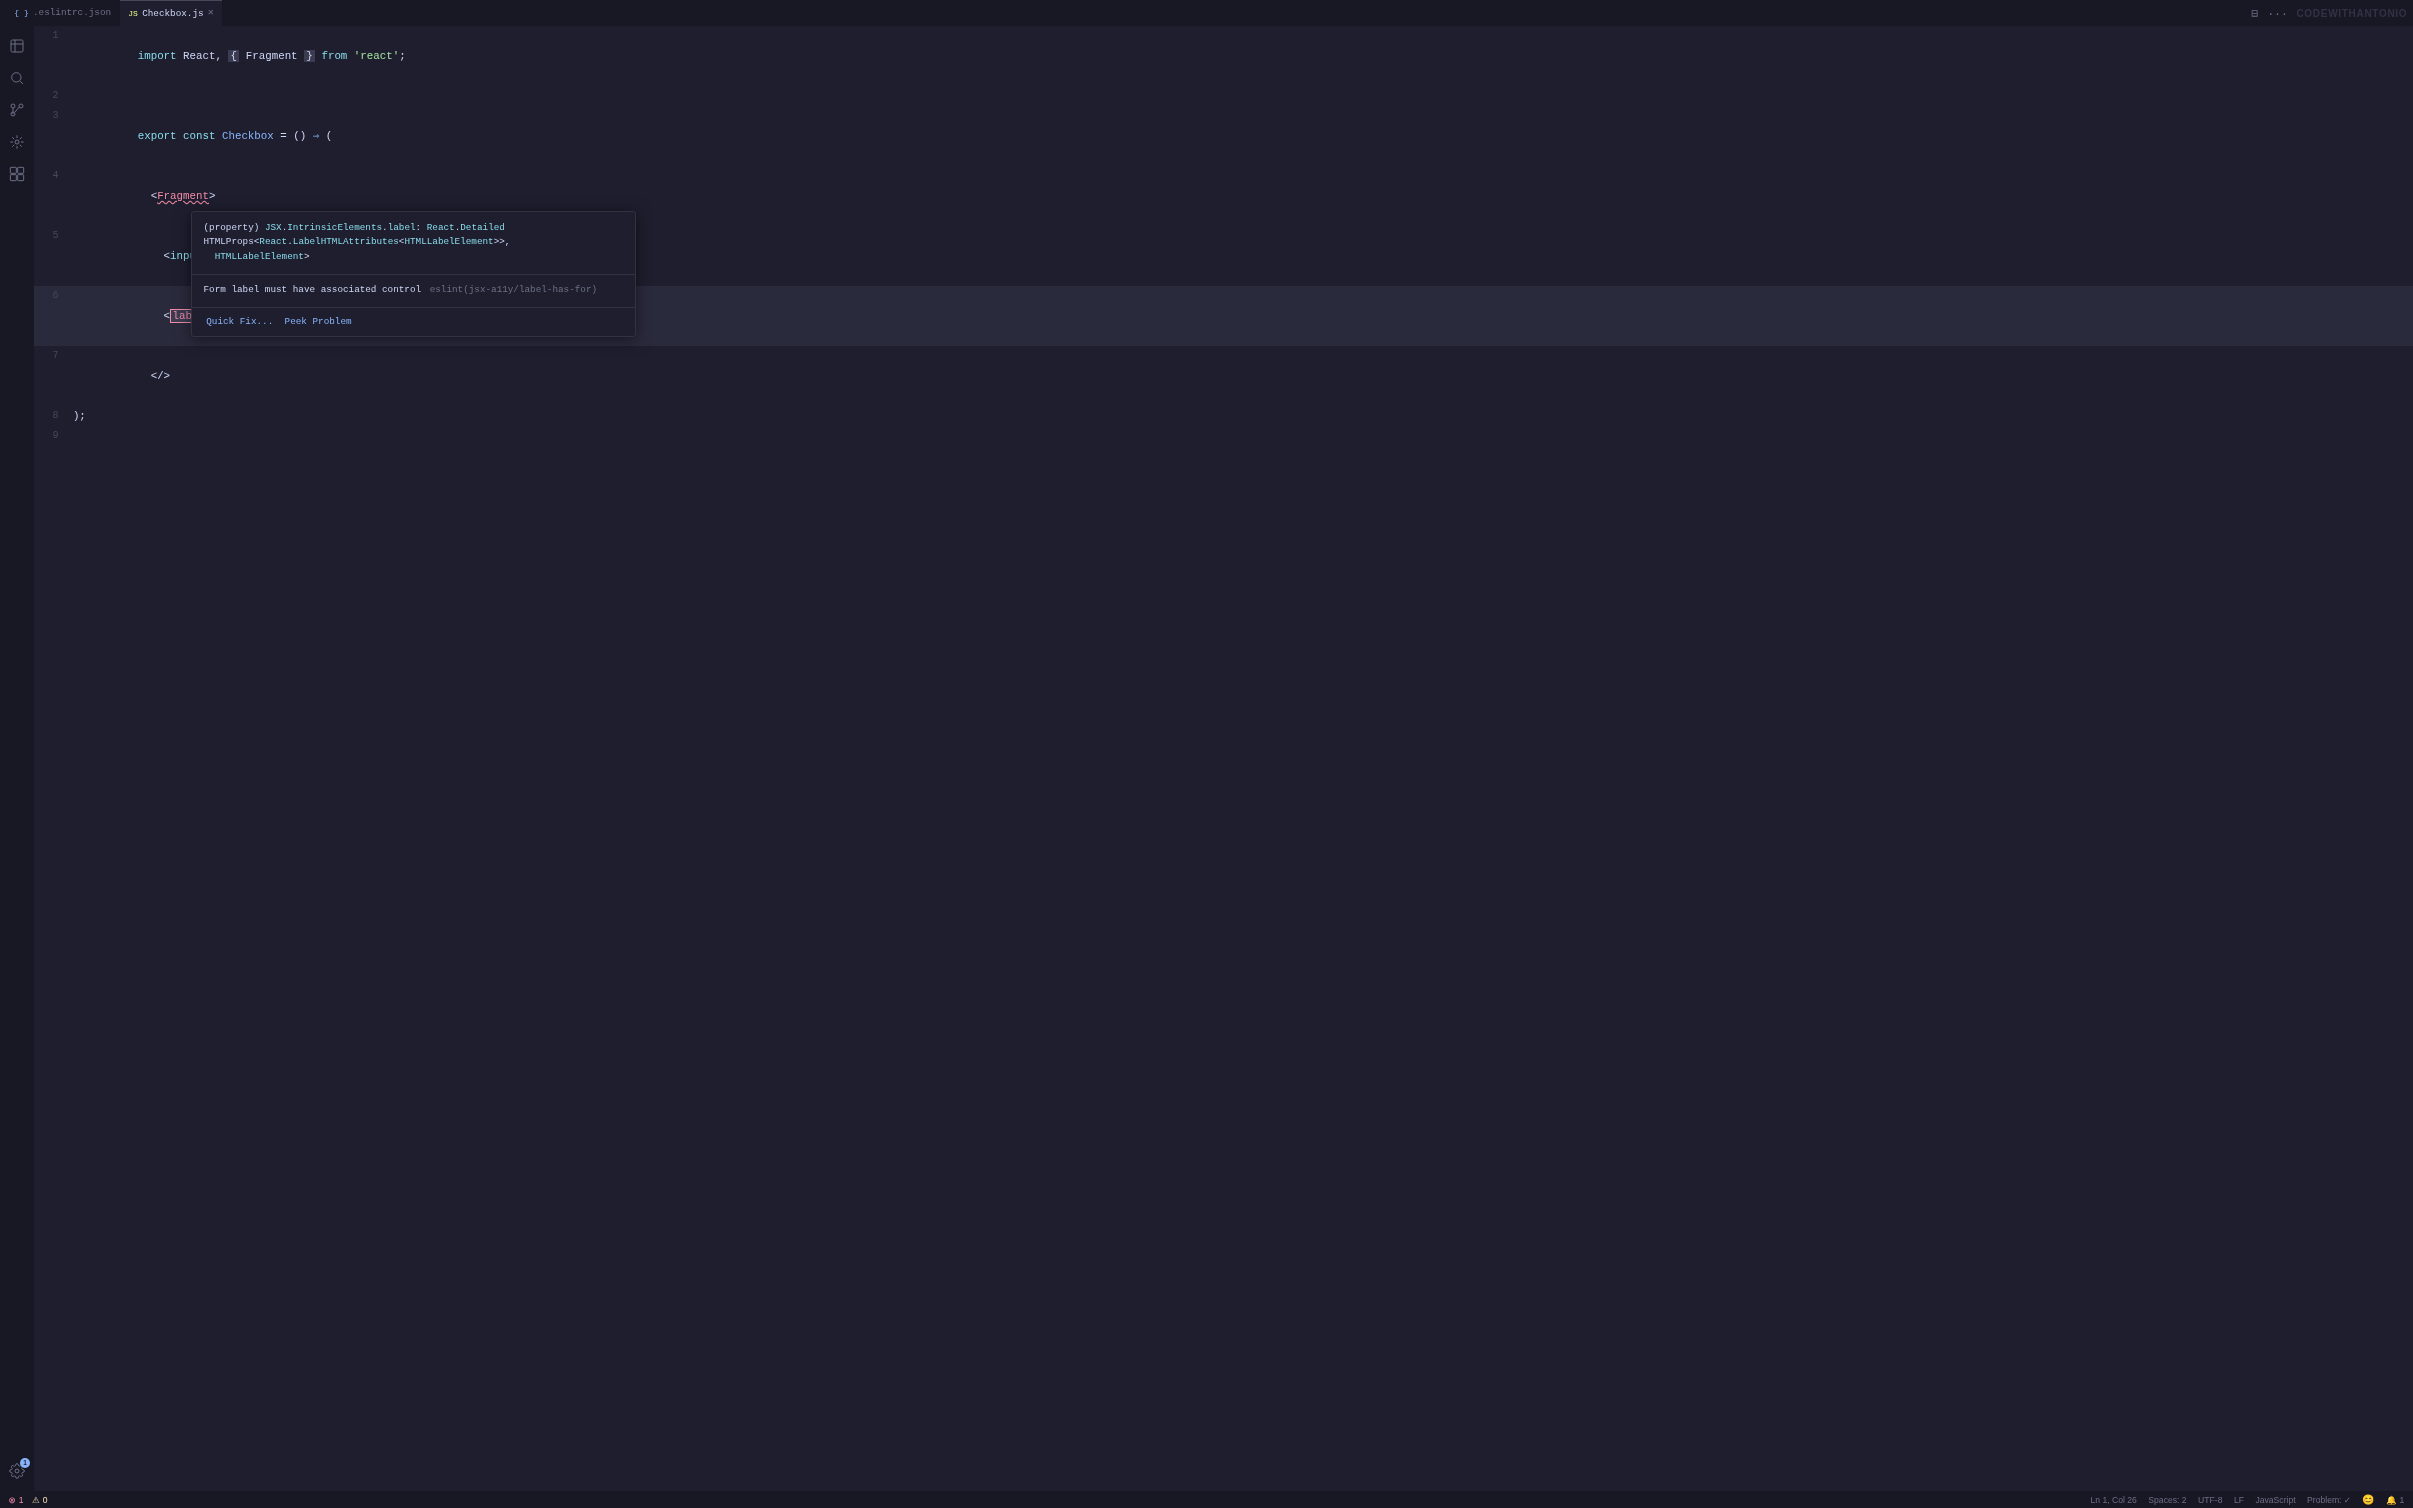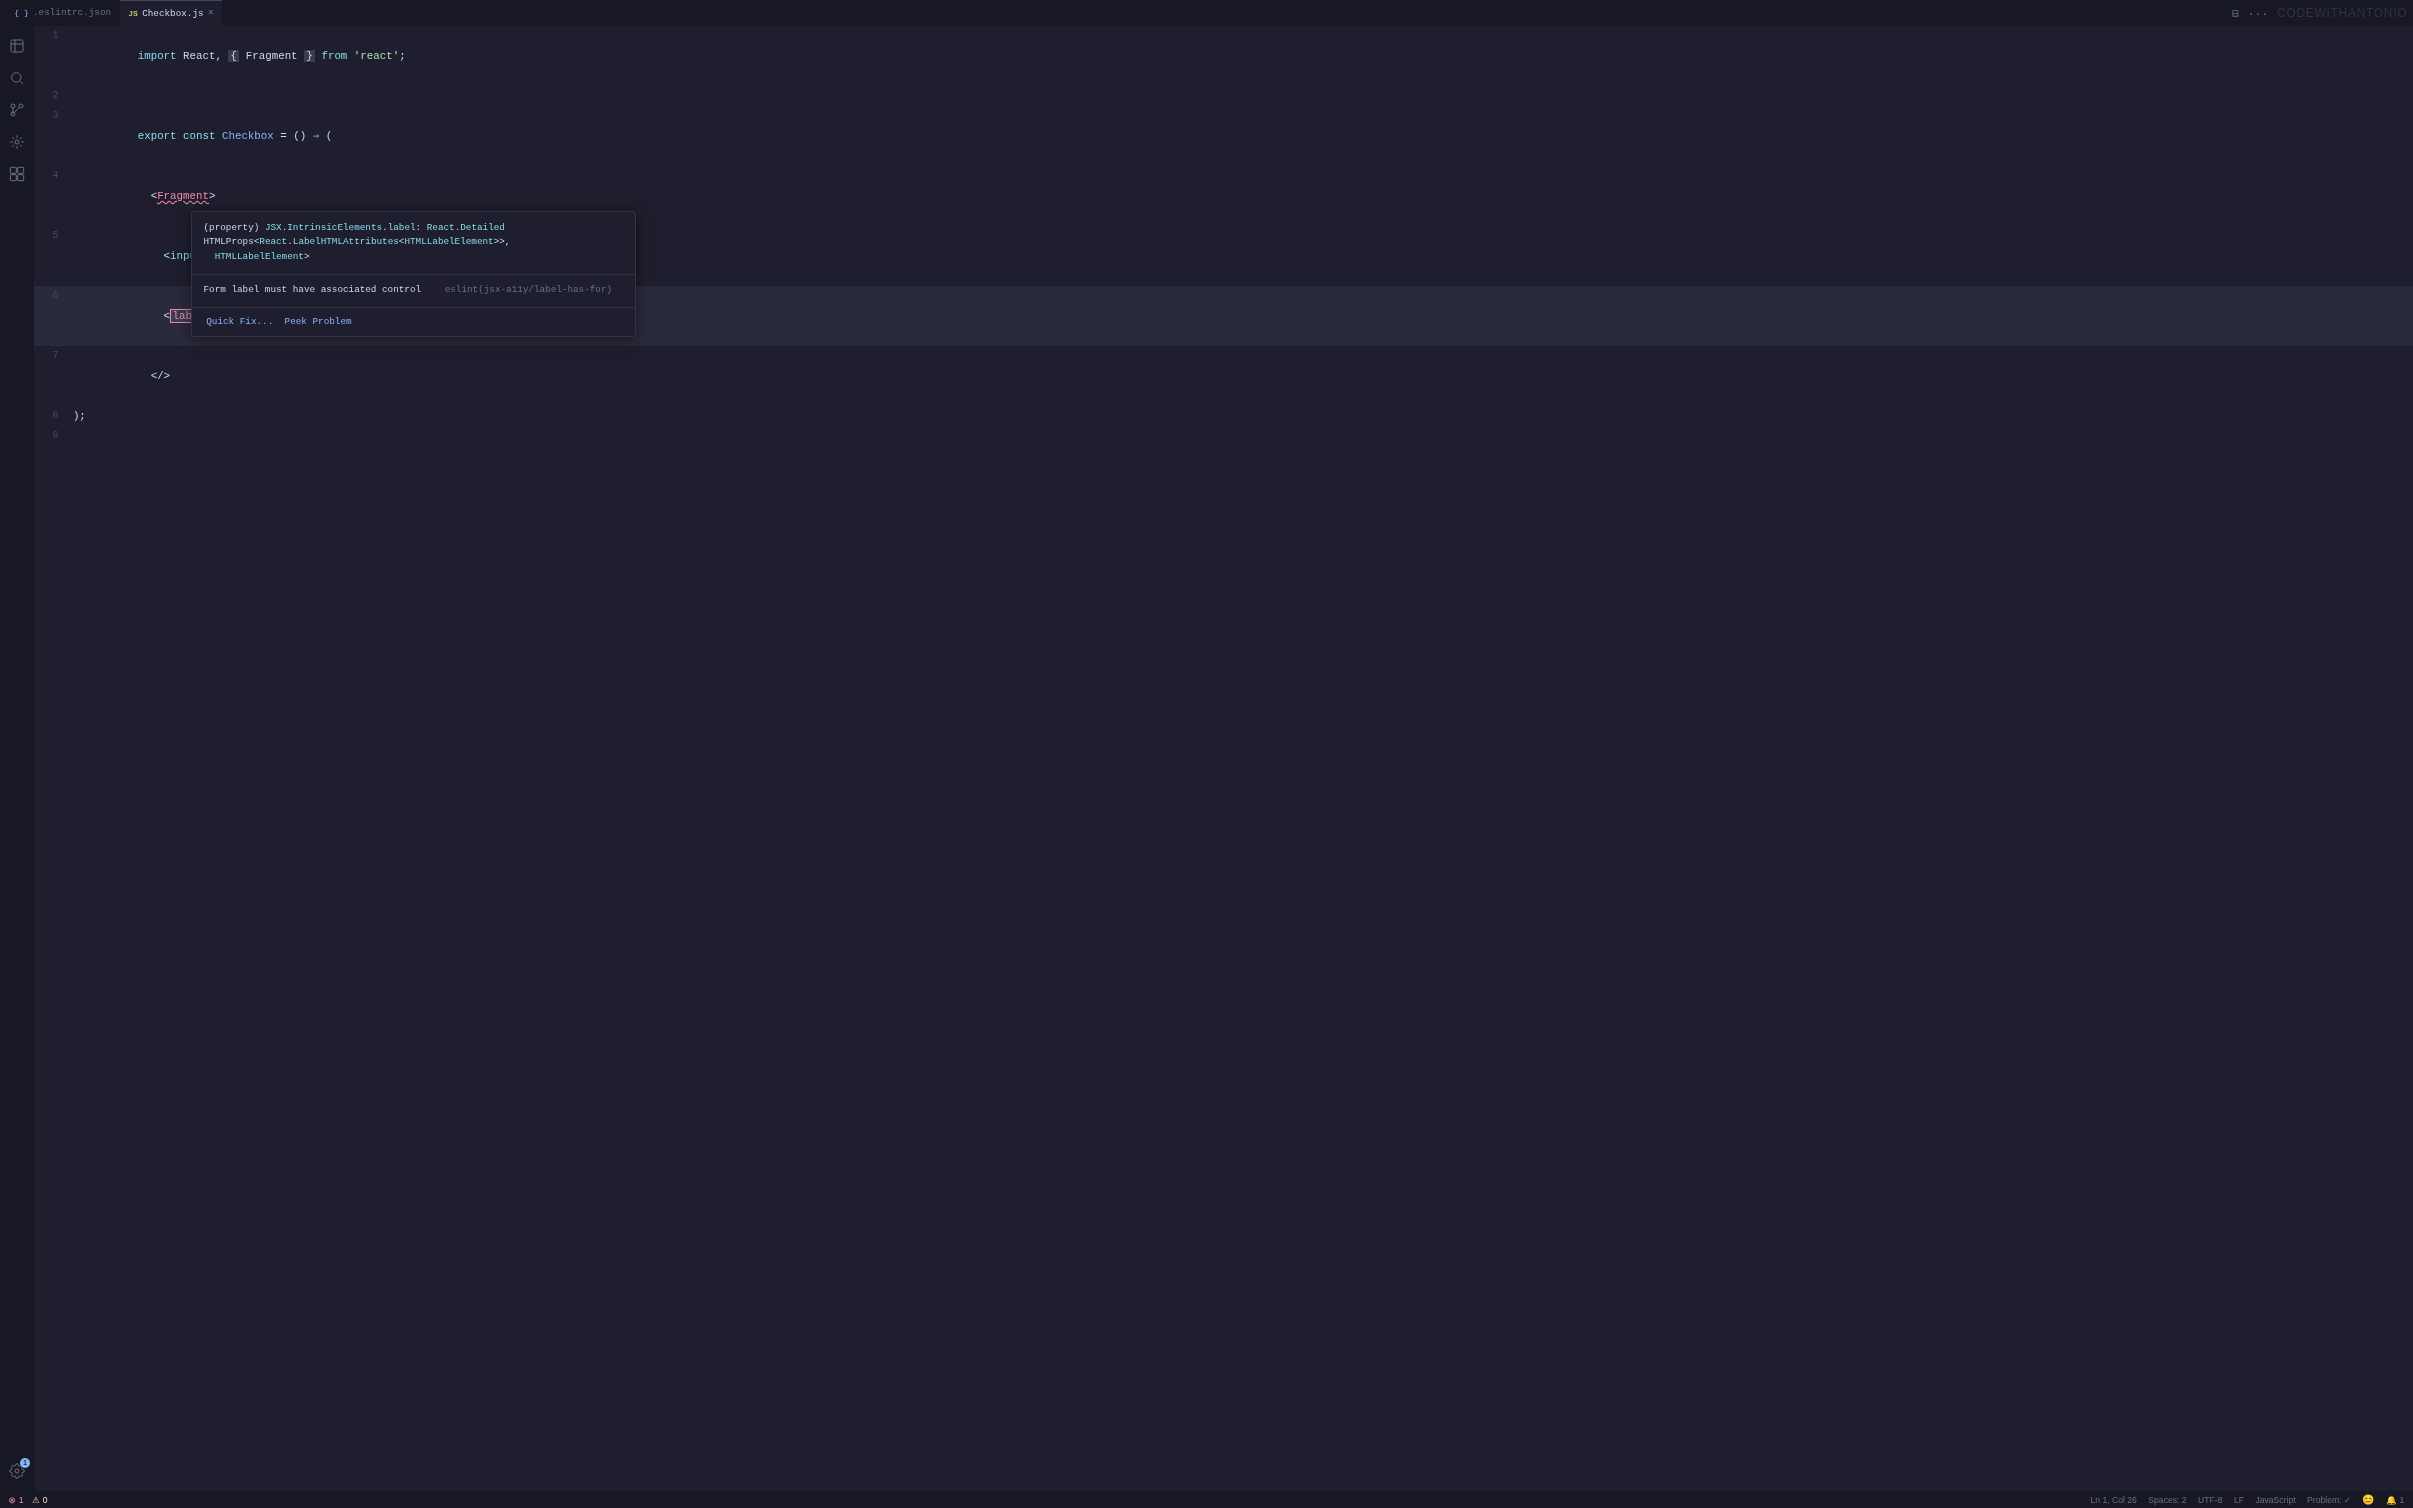--- a/index.html
+++ b/index.html
@@ -256,24 +256,25 @@
       text-decoration: underline wavy #f38ba8;
     }
 
     
     .line-active {
       background: #2a2a3d;
     }
 
     
     .vscode-brand {
-      font-size: 12px;
+      font-size: 10px;
       color: #313244;
       font-family: sans-serif;
       letter-spacing: 0.7px;
+      font-weight: bold;
     }
   </style>
 </head>
 <body>
 
 <div class="tab-bar">
   <div class="tab inactive">
     <span class="tab-icon">{ }</span>
     <span>.eslintrc.json</span>
   </div>
@@ -405,21 +406,21 @@
           </span><br>
           <span>
             <span style="color:#cdd6f4;">HTMLProps&lt;</span><span class="type-name">React</span><span style="color:#cdd6f4;">.</span><span class="type-name">LabelHTMLAttributes</span><span style="color:#cdd6f4;">&lt;</span><span class="type-name">HTMLLabelElement</span><span style="color:#cdd6f4;">&gt;&gt;,</span>
           </span><br>
           <span>
             &nbsp;&nbsp;<span class="type-name">HTMLLabelElement</span><span style="color:#cdd6f4;">&gt;</span>
           </span>
         </div>
         <div class="tooltip-error">
           <span>Form label must have associated control</span>
-          <span class="error-code" style="margin-left:18px;">eslint(jsx-a11y/label-has-for)</span>
+          <span class="error-code" style="margin-left:3px;">eslint(jsx-a11y/label-has-for)</span>
         </div>
         <div class="tooltip-actions">
           <button class="tooltip-action-btn">Quick Fix...</button>
           <button class="tooltip-action-btn">Peek Problem</button>
         </div>
       </div>
 
     </div>
 
     <div class="minimap-bar">

